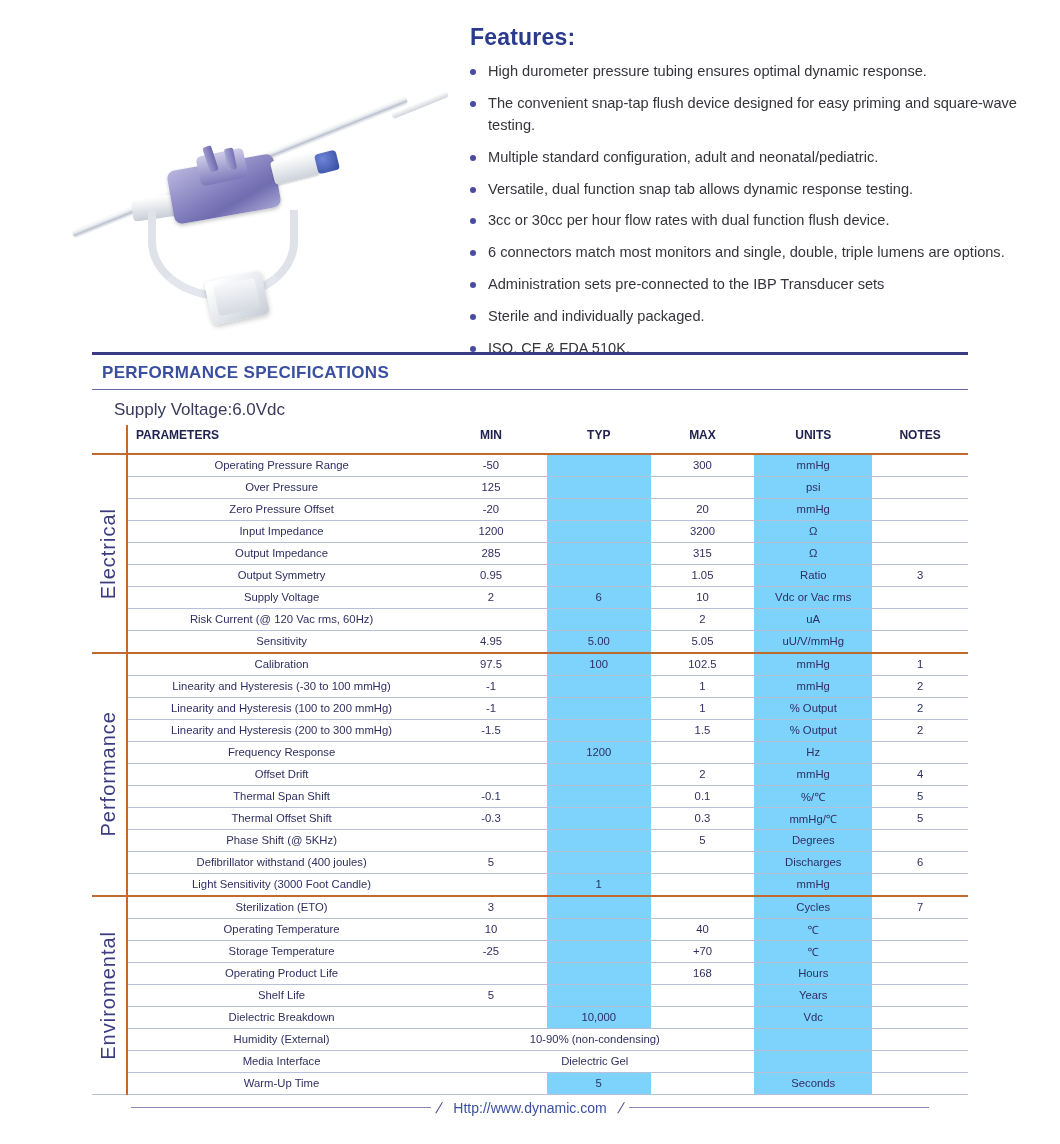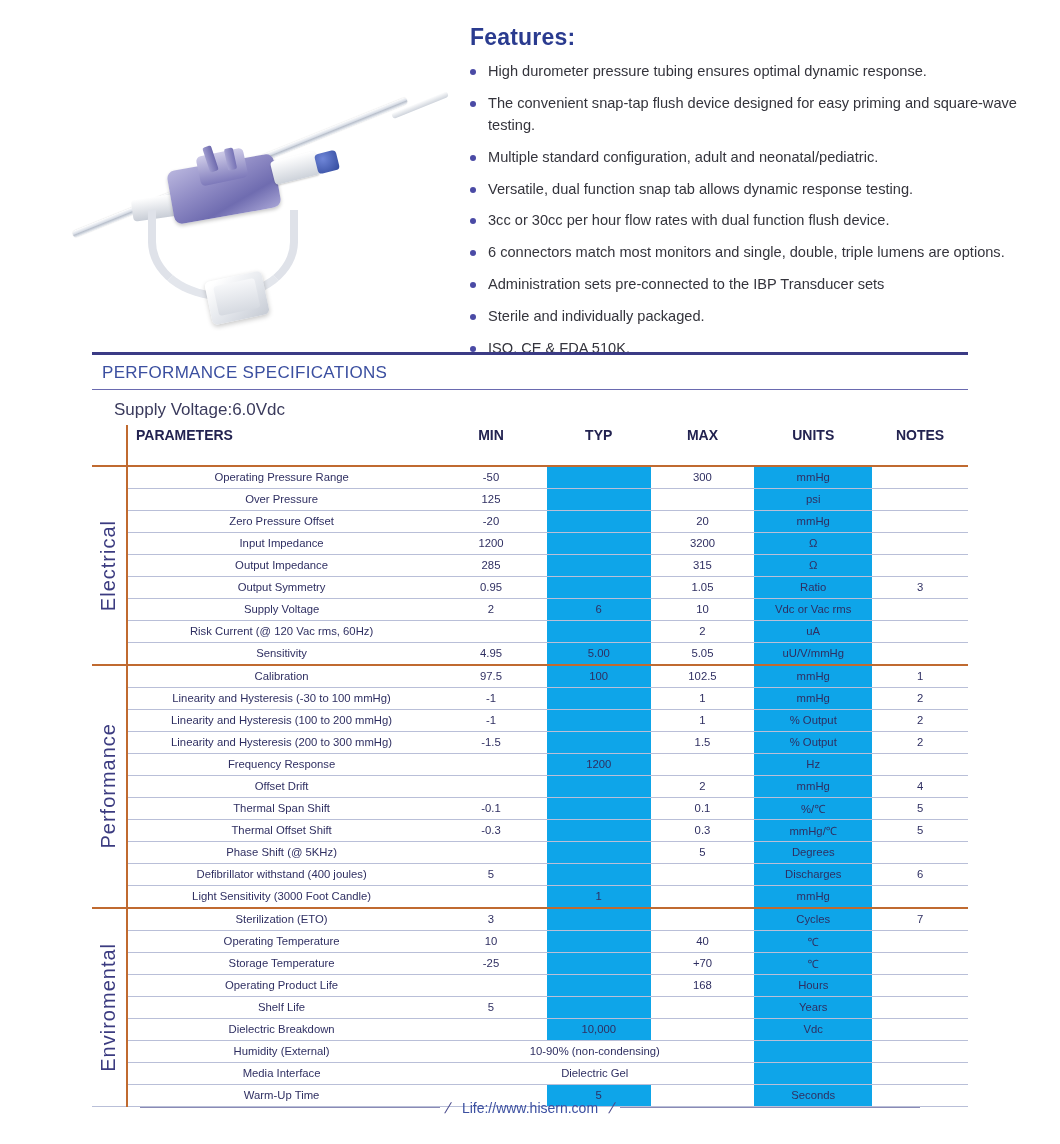--- a/index.html
+++ b/index.html
@@ -214,20 +214,21 @@
   .spec-topline {
     height: 3px;
     background: #3b3b85;
     margin-bottom: 0;
   }
   .spec-title {
     font-size: 17px;
     color: #3b4fa0;
     padding: 8px 0 6px 10px;
     letter-spacing: 0.3px;
+    font-weight: bold;
   }
   .spec-underline {
     height: 1px;
     background: #6a6ab0;
     margin-bottom: 8px;
   }
   .spec-notes {
     font-size: 17px;
     color: #3a3a5c;
     padding-left: 22px;
@@ -244,24 +245,24 @@
   table.spec th, table.spec td {
     padding: 2px 4px;
     border-bottom: 1px solid #b9bfd8;
     text-align: center;
     font-weight: normal;
     height: 17px;
     vertical-align: middle;
   }
   table.spec thead th {
     font-weight: bold;
-    font-size: 14px;
+    font-size: 12px;
     color: #222250;
     border-bottom: none;
-    padding-bottom: 21px;
+    padding-bottom: 9px;
   }
   .col-group {
     width: 26px;
     border-right: 2px solid #c06a30;
     vertical-align: middle;
     padding: 0;
     position: relative;
   }
   .group-label {
     writing-mode: vertical-rl;
@@ -272,21 +273,21 @@
     white-space: nowrap;
     margin: 0 auto;
     display: block;
     text-align: center;
   }
   td.param {
     text-align: center;
     width: 300px;
   }
   td.shade {
-    background: #0ea5e9;
+    background: #7dd3fc;
   }
   .row-sep-top td {
     border-top: 2px solid #c06a30;
   }
   .tbl-head-rule {
     border-top: 2px solid #c06a30;
   }
   .col-min { width: 104px; }
   .col-typ { width: 96px; }
   .col-max { width: 96px; }
@@ -624,16 +625,16 @@
         <td></td>
       </tr>
 
     </tbody>
   </table>
 </div>
 
 <div class="footer">
   <div class="foot-line"></div>
   <div class="foot-slash">/</div>
-  <div class="foot-url">Life://www.hisern.com</div>
+  <div class="foot-url">Http://www.dynamic.com</div>
   <div class="foot-slash">/</div>
   <div class="foot-line"></div>
 </div>
 
 </body></html>

